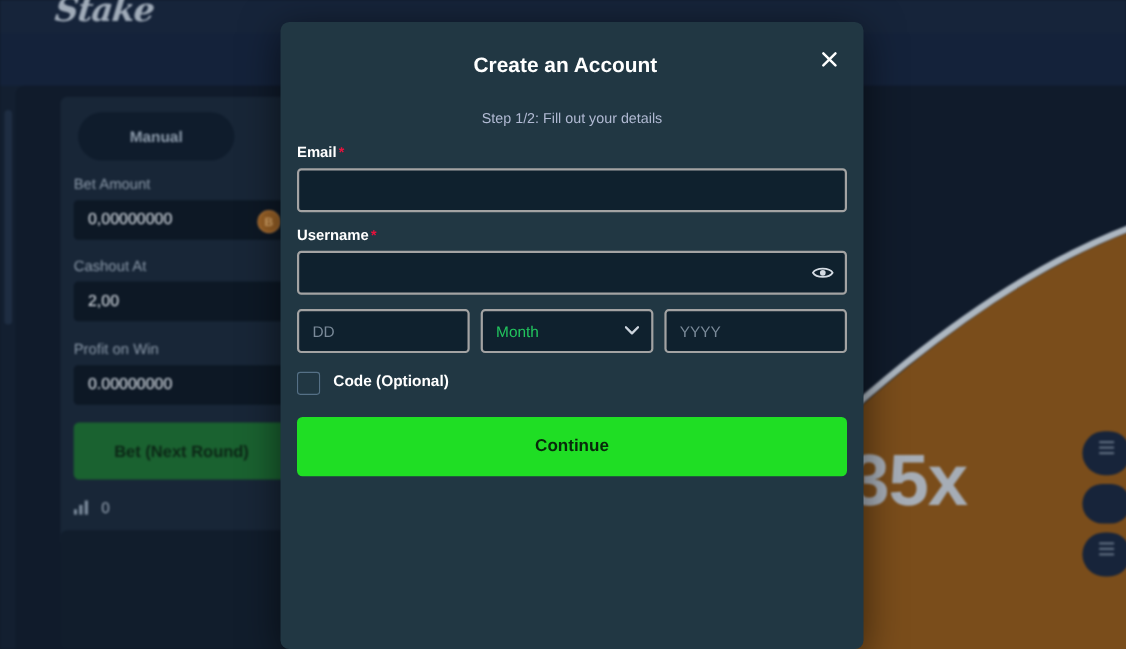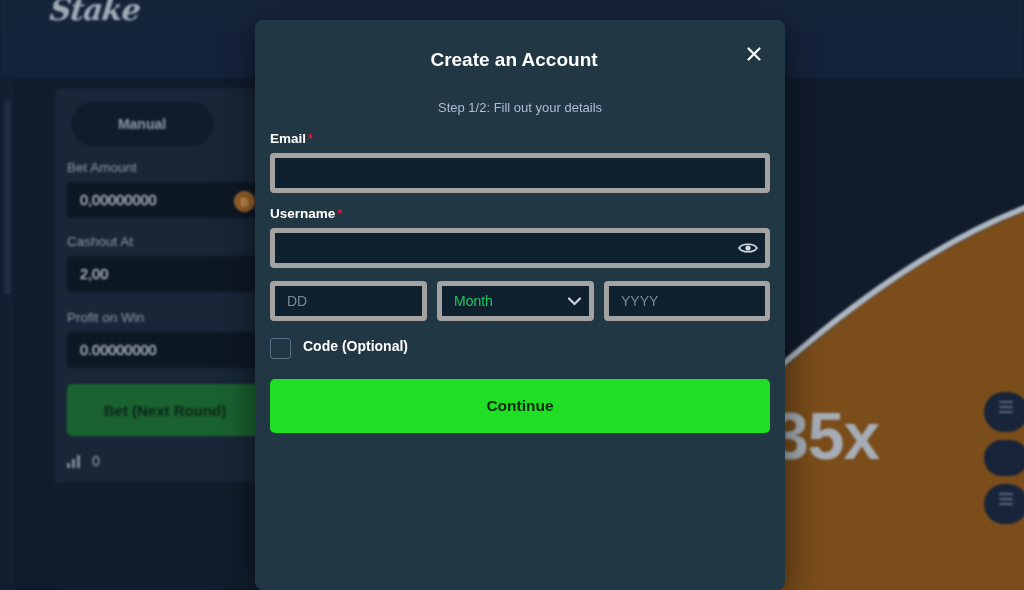--- a/index.html
+++ b/index.html
@@ -133,21 +133,21 @@
   }
   .modal-body{padding:16px 15px 0 15px;}
 
   .lbl{
     color:#ffffff;font-size:13.5px;font-weight:700;
     margin:0 0 7px 0;display:block;
   }
   .lbl .req{color:#e9113c;font-size:13px;margin-left:2px;}
   .inp{
     box-sizing:border-box;width:100%;height:40px;
-    background:#0f212e;border:5px solid #a3a3a3;border-radius:4px;
+    background:#0f212e;border:2px solid #a3a3a3;border-radius:4px;
     color:#ffffff;font-size:14px;padding:0 12px;outline:none;
     font-family:"Liberation Sans", sans-serif;
   }
   .inp::placeholder{color:#7a8a99;}
   .helper{
     color:#b1bad3;font-size:12.5px;margin:7px 0 0 0;
   }
   .fieldrow{margin-bottom:13px;}
   .pw-wrap{position:relative;}
   .eye{

